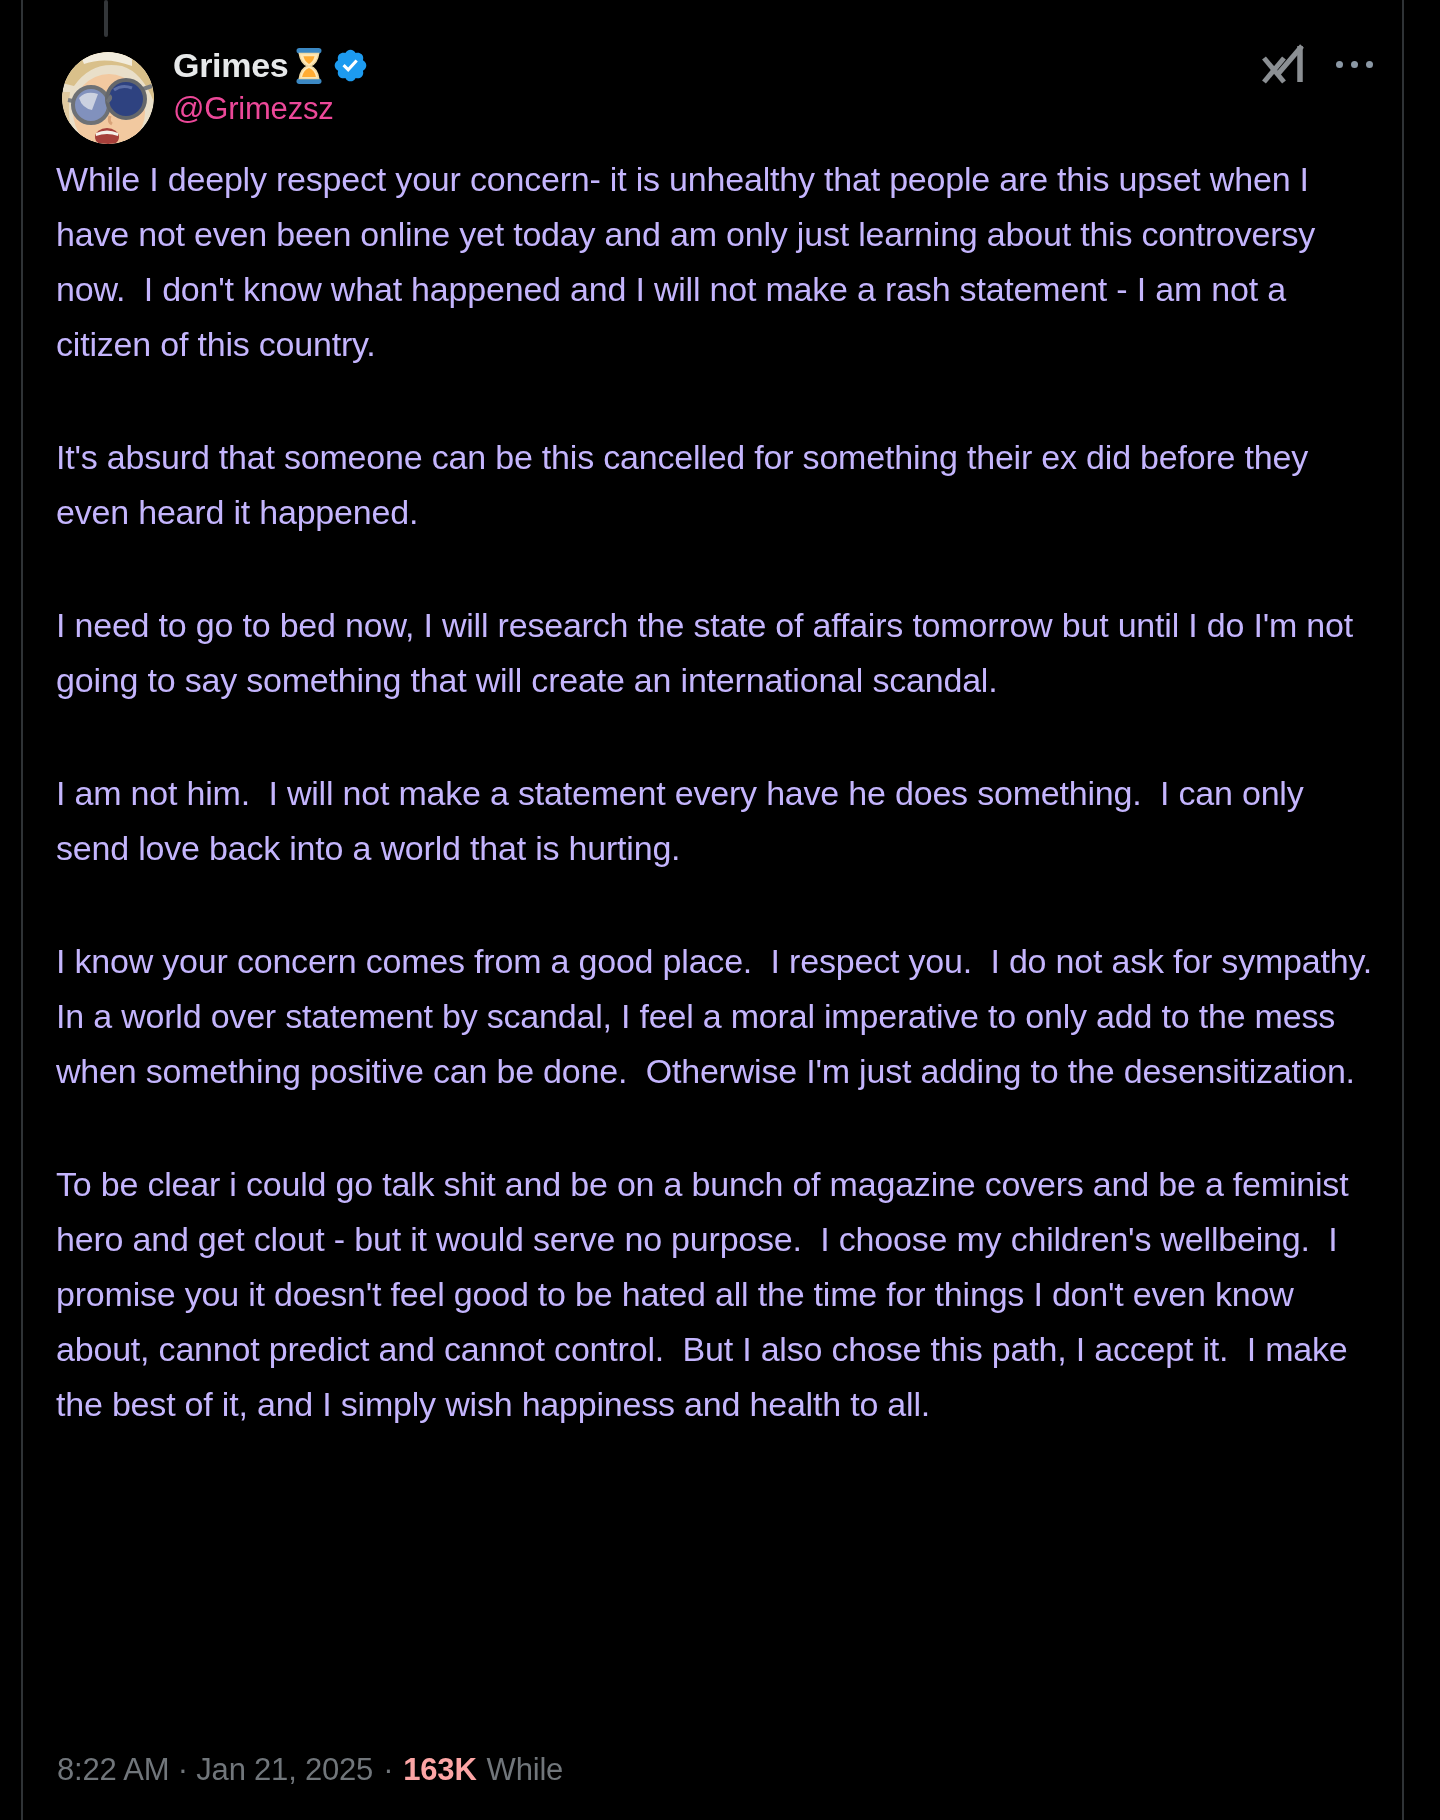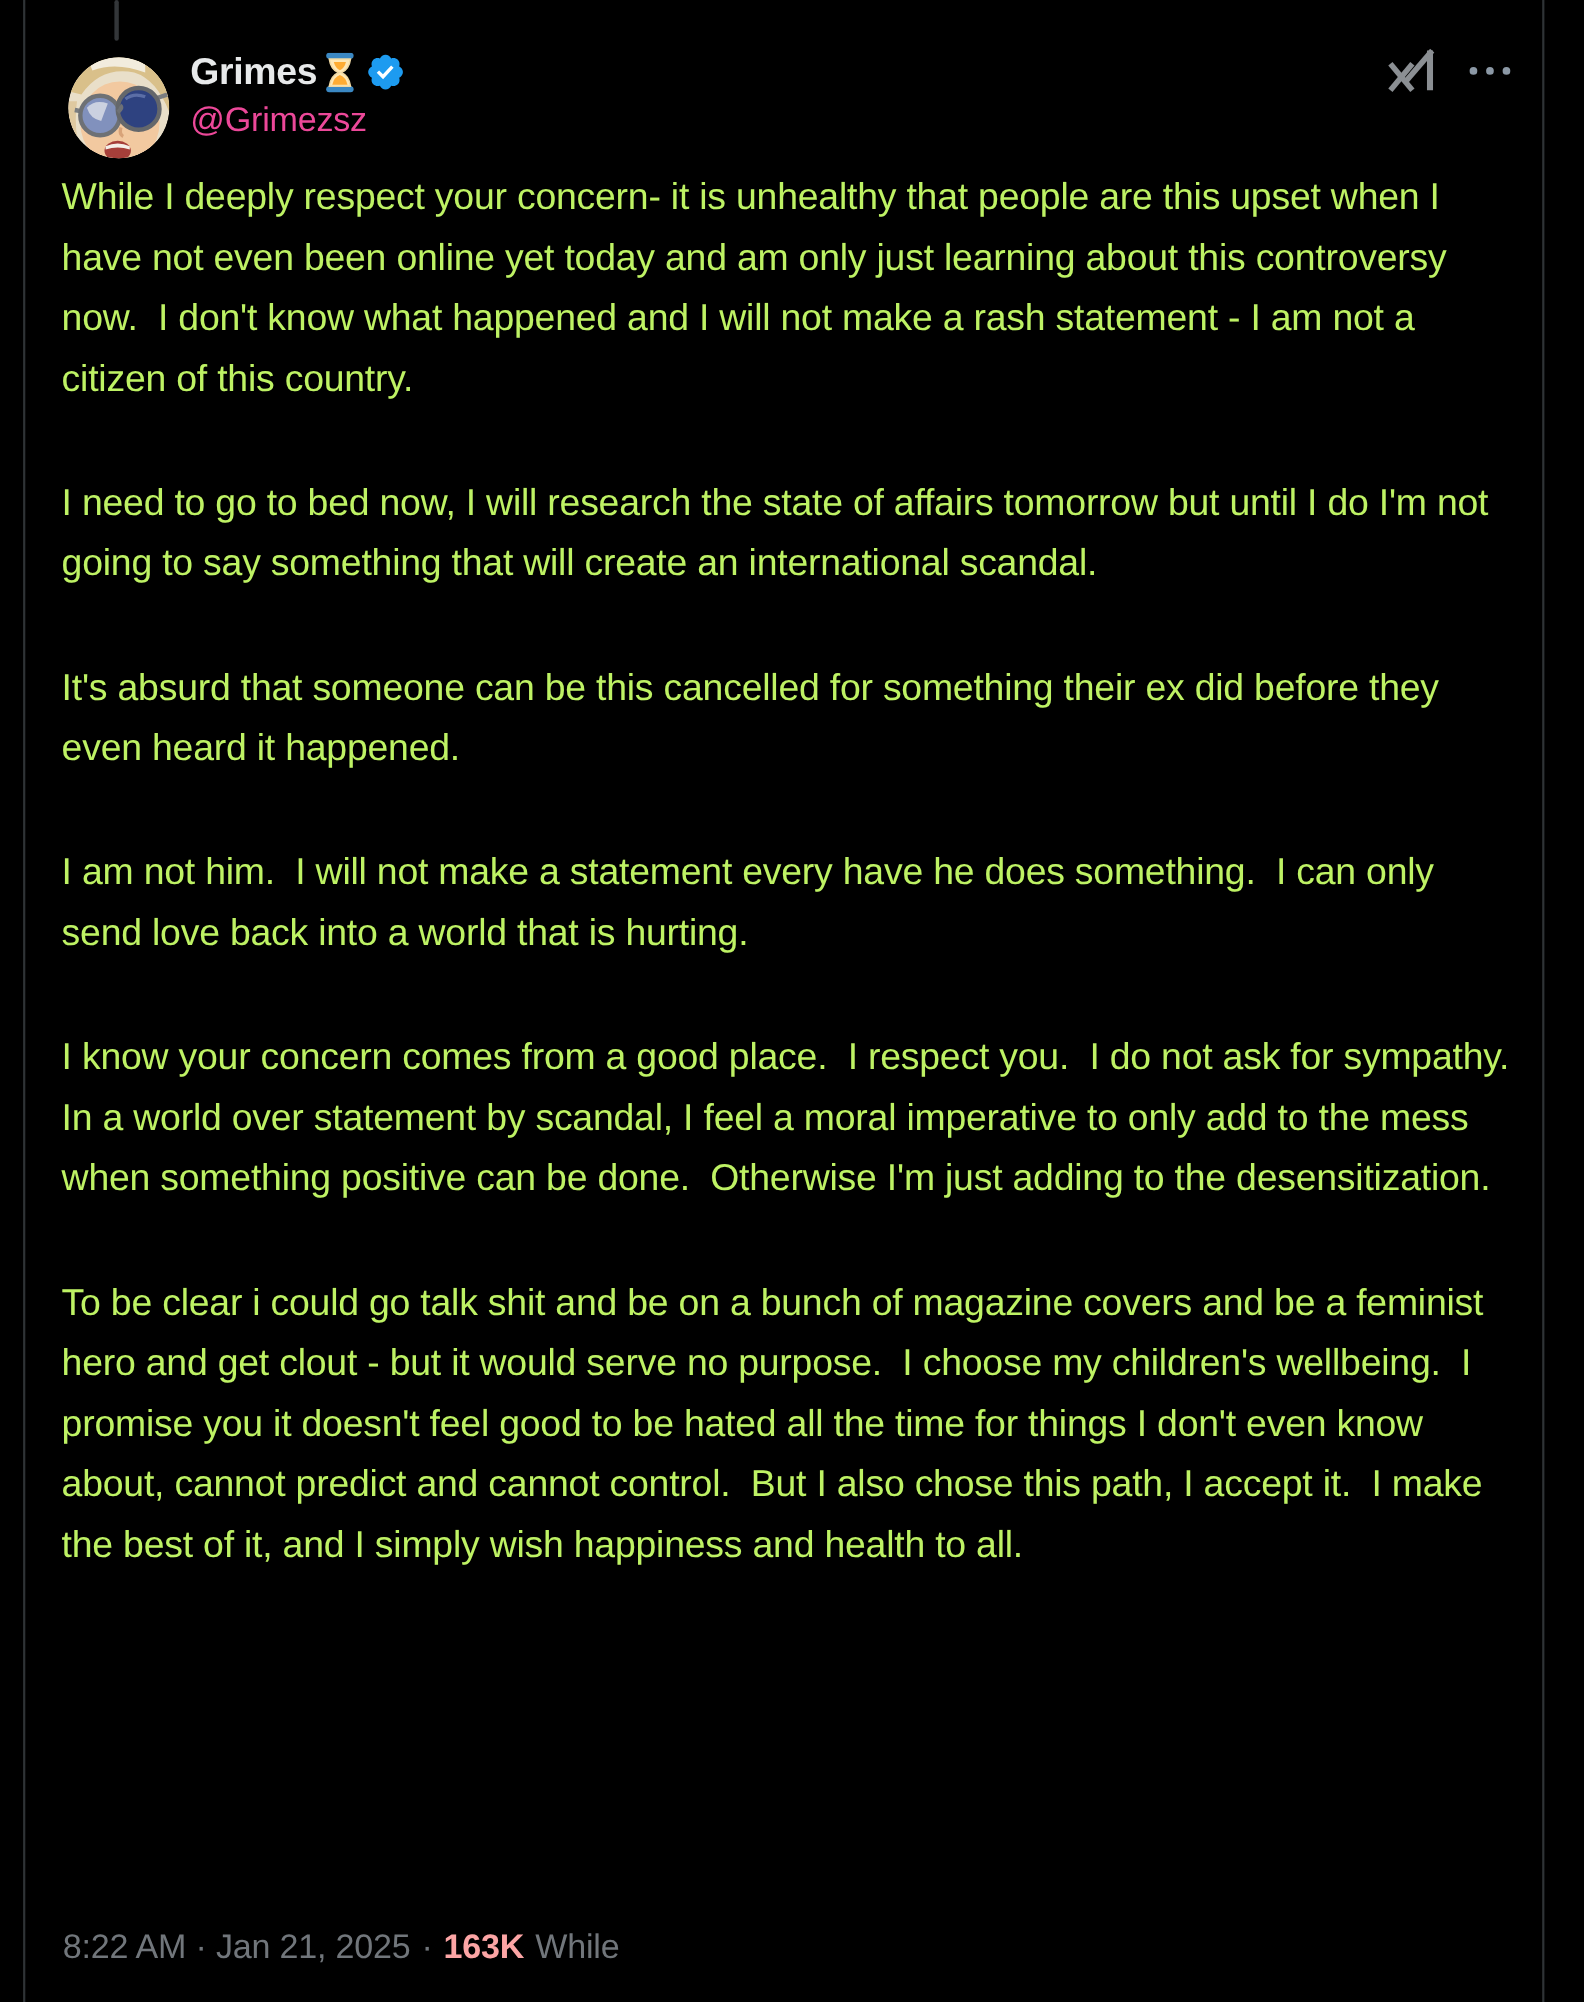--- a/index.html
+++ b/index.html
@@ -93,21 +93,21 @@
 
   .tweet-body {
     position: absolute;
     left: 56px;
     top: 152px;
     width: 1316px;
   }
   .tweet-body p {
     font-size: 34px;
     line-height: 55px;
-    color: #bef264;
+    color: #c4b5fd;
     letter-spacing: -0.2px;
     white-space: pre-wrap;
     margin-bottom: 58px;
   }
   .tweet-body p:last-child { margin-bottom: 0; }
 
   .tweet-footer {
     position: absolute;
     left: 57px;
     top: 1752px;
@@ -197,22 +197,22 @@
       <span class="more-dots">
           <i></i>
           <i></i>
           <i></i>
         </span>
     </div>
   </div>
 
   <div class="tweet-body">
     <p>While I deeply respect your concern- it is unhealthy that people are this upset when I have not even been online yet today and am only just learning about this controversy now.  I don't know what happened and I will not make a rash statement - I am not a citizen of this country.</p>
+    <p>It's absurd that someone can be this cancelled for something their ex did before they even heard it happened.</p>
     <p>I need to go to bed now, I will research the state of affairs tomorrow but until I do I'm not going to say something that will create an international scandal.</p>
-    <p>It's absurd that someone can be this cancelled for something their ex did before they even heard it happened.</p>
     <p>I am not him.  I will not make a statement every have he does something.  I can only send love back into a world that is hurting.</p>
     <p>I know your concern comes from a good place.  I respect you.  I do not ask for sympathy.  In a world over statement by scandal, I feel a moral imperative to only add to the mess when something positive can be done.  Otherwise I'm just adding to the desensitization.</p>
     <p>To be clear i could go talk shit and be on a bunch of magazine covers and be a feminist hero and get clout - but it would serve no purpose.  I choose my children's wellbeing.  I promise you it doesn't feel good to be hated all the time for things I don't even know about, cannot predict and cannot control.  But I also chose this path, I accept it.  I make the best of it, and I simply wish happiness and health to all.</p>
   </div>
 
   <div class="tweet-footer">
     <span class="timestamp">8:22 AM · Jan 21, 2025</span>
     <span class="dot-sep">·</span>
     <span class="views-count">163K</span>
     <span class="views-label">While</span>

